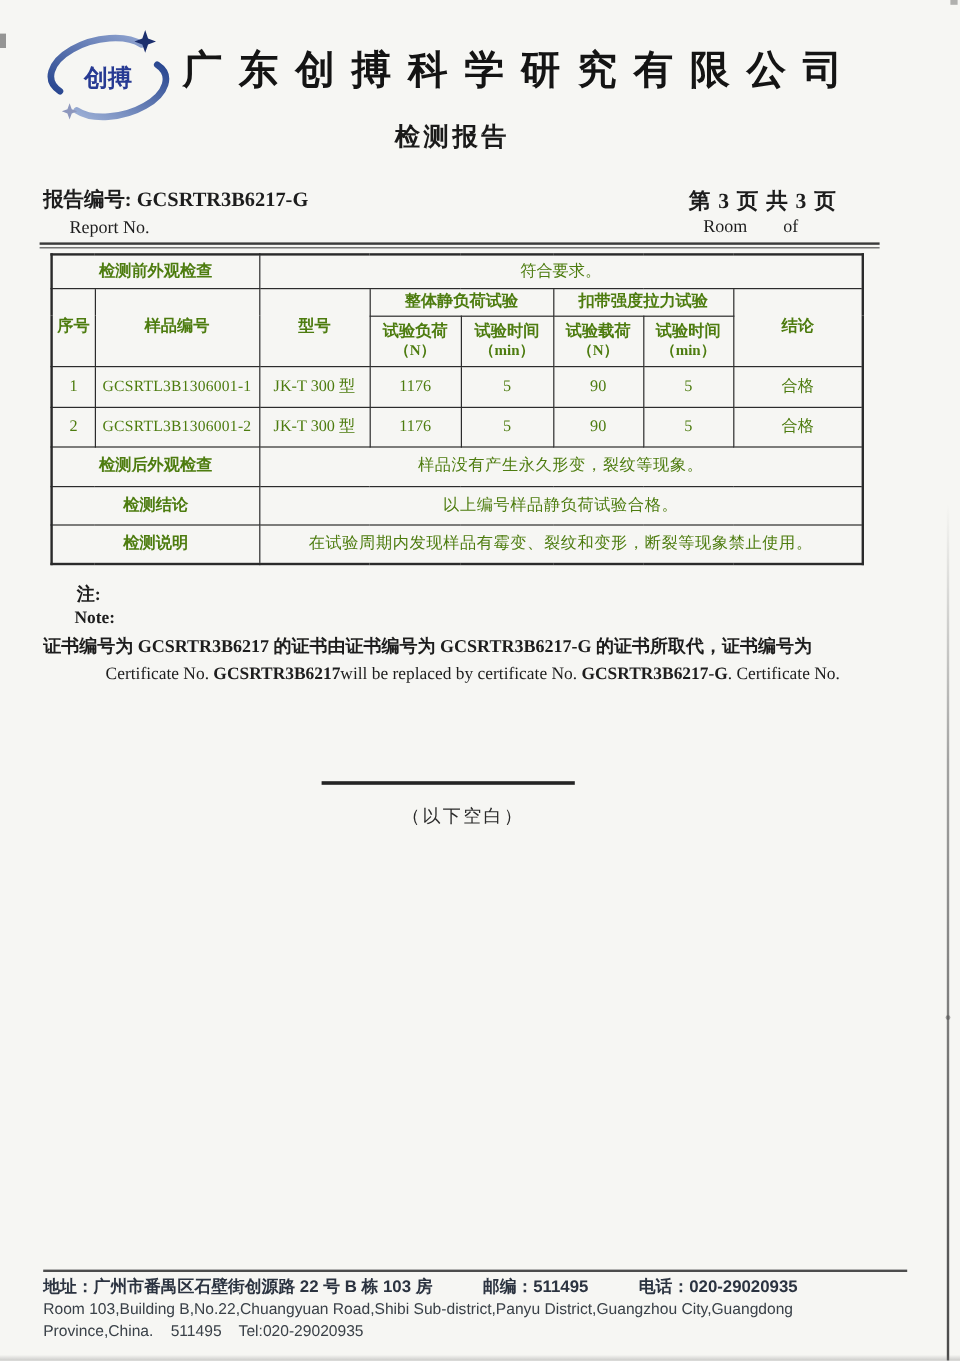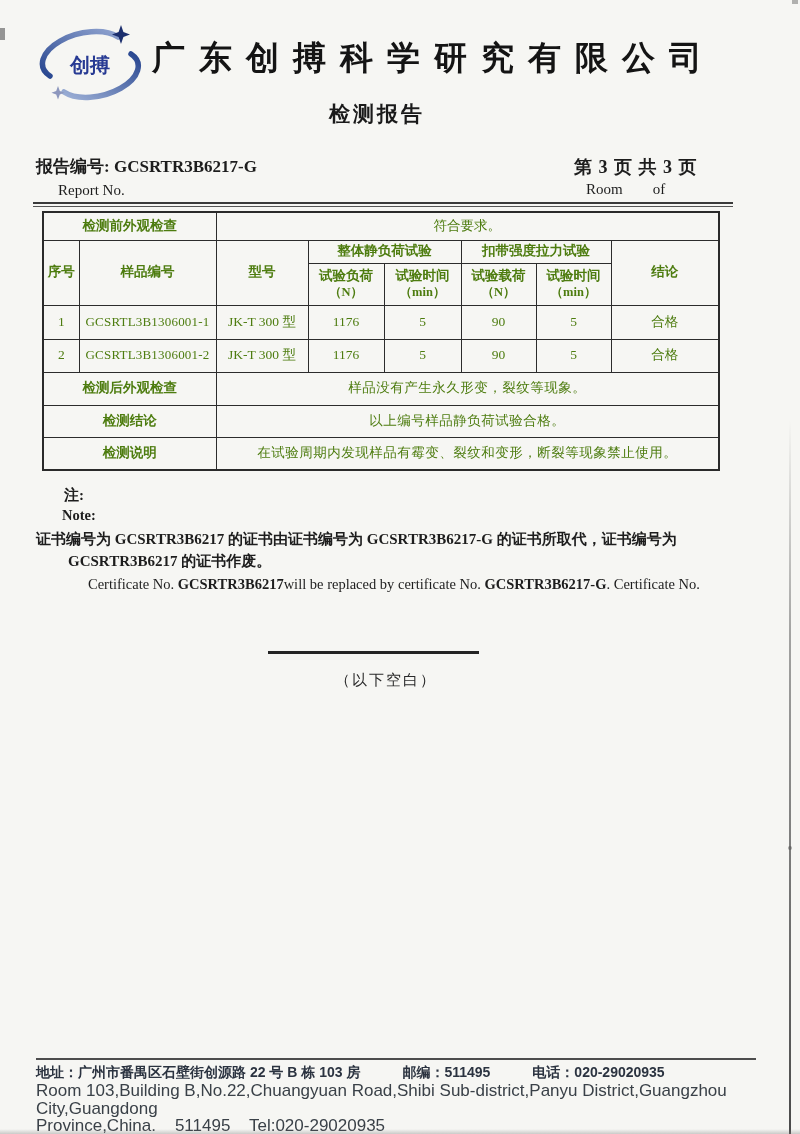--- a/index.html
+++ b/index.html
@@ -62,21 +62,21 @@
   .blank-divider { position:absolute; left:268px; top:651px; width:211px; height:3px; background:#242424; }
   .blank-text {
     position:absolute; left:0; top:671px; width:100%; text-align:center;
     transform:translateX(-14px); font-size:15px; letter-spacing:2px; color:#2a2a2a;
   }
   
   .footer { position:absolute; left:36px; right:34px; top:1058px; font-family:"Liberation Sans", sans-serif; }
   .footer-rule { border-top:2px solid #4d4d4d; margin-bottom:4px; width:720px; }
   .footer-zh { display:flex; font-size:14px; font-weight:700; color:#2b3340; white-space:nowrap; }
   .footer-zh .grp { margin-right:42px; }
-  .footer-en { font-size:17px; color:#3a4148; line-height:17.5px; white-space:pre-wrap; }
+  .footer-en { font-size:13px; color:#3a4148; line-height:17.5px; white-space:pre-wrap; }
   
   .edge-line {
     position:absolute; right:9px; top:420px; bottom:0; width:2.5px;
     background:linear-gradient(to bottom, rgba(90,90,90,0), rgba(80,80,80,0.5) 30%, rgba(55,55,55,0.9));
   }
   .speck-tl { position:absolute; left:0; top:28px; width:5px; height:12px; background:rgba(70,70,70,0.55); }
   .speck-tr { position:absolute; right:2px; top:0; width:6px; height:4px; background:rgba(90,90,90,0.45); }
   .speck-mid { position:absolute; right:8px; top:846px; width:4px; height:4px; border-radius:50%; background:rgba(80,80,80,0.5); }
   .bottom-shade { position:absolute; left:0; right:0; bottom:0; height:5px;
     background:linear-gradient(to top, rgba(120,120,120,0.35), rgba(120,120,120,0)); }
@@ -200,21 +200,20 @@
       <td colspan="2" class="hd">检测说明</td>
       <td colspan="6" class="lefttxt">在试验周期内发现样品有霉变、裂纹和变形，断裂等现象禁止使用。</td>
     </tr>
   </tbody>
     </table>
 
   <div class="notes">
     <div class="nzh-label">注:</div>
     <div class="nen-label">Note:</div>
     <div class="zh1">证书编号为 GCSRTR3B6217 的证书由证书编号为 GCSRTR3B6217-G 的证书所取代，证书编号为</div>
-    <div class="zh2">GCSRTR3B6217 的证书作废。</div>
     <div class="en"><span>Certificate No. </span><b>GCSRTR3B6217</b><span>will be replaced by certificate No. </span><b>GCSRTR3B6217-G</b><span>. Certificate No.</span></div>
   </div>
 
   <div class="blank-divider"></div>
   <div class="blank-text">（以下空白）</div>
 
   <div class="footer">
     <div class="footer-rule"></div>
     <div class="footer-zh">
       <span class="grp"><span>地址：</span><span>广州市番禺区石壁街创源路 22 号 B 栋 103 房</span></span>

